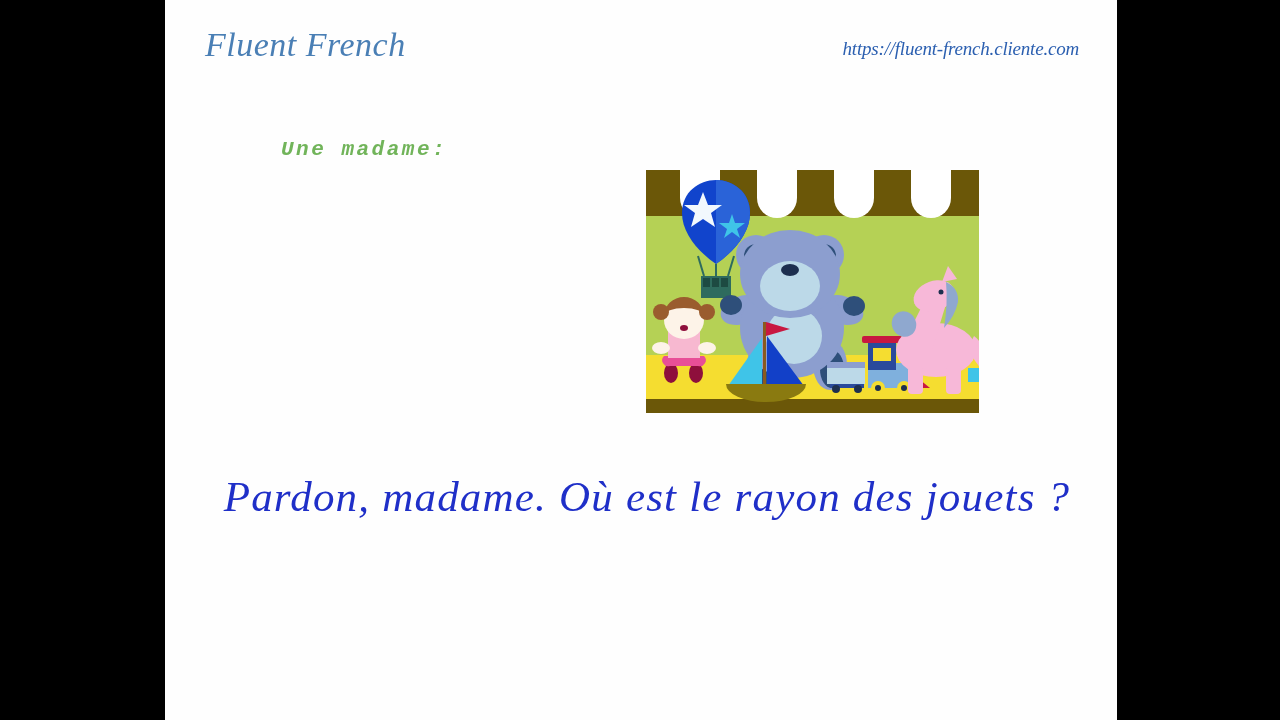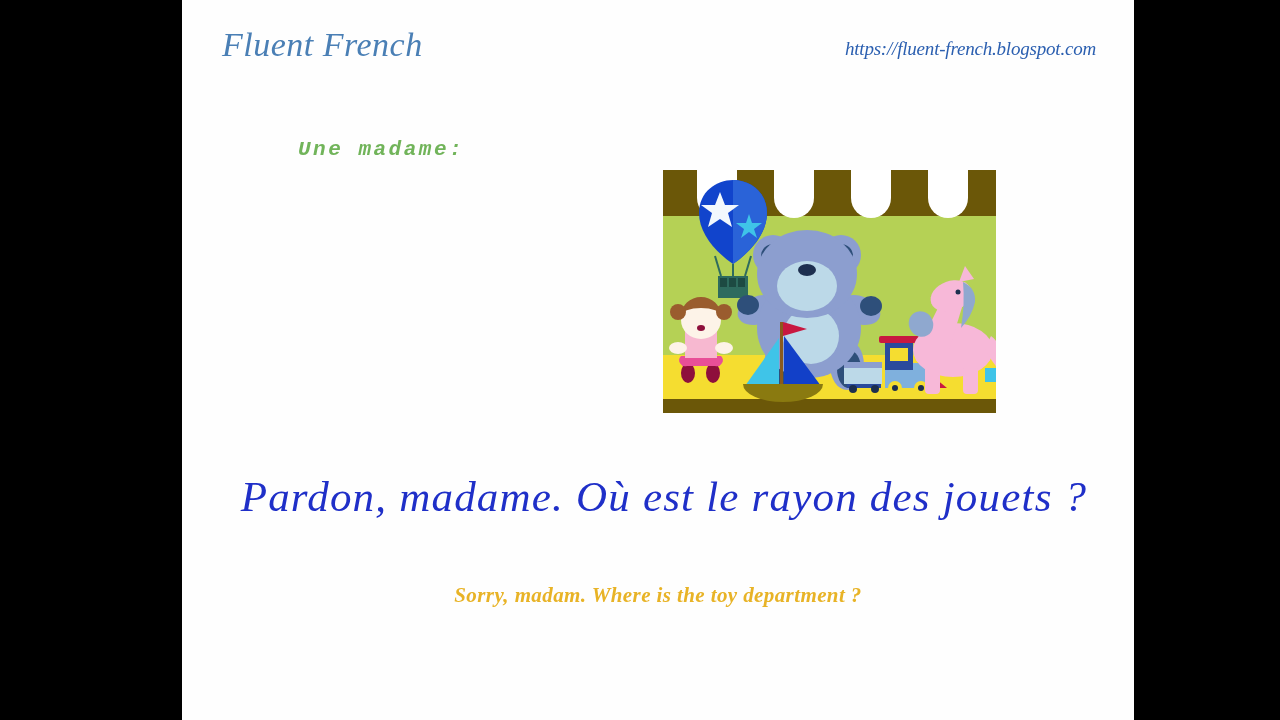--- a/index.html
+++ b/index.html
@@ -2,21 +2,21 @@
 <html><head>
 <meta charset="utf-8">
 <style>
   * { margin:0; padding:0; box-sizing:border-box; }
   html, body {
     width:1280px; height:720px;
     background:#000;
     font-family:"Liberation Sans", sans-serif;
     overflow:hidden;
   }
-  #stage { position:relative; width:1125px; height:720px; background:#fef9c3;margin-left:17px; }
+  #stage { position:relative; width:1125px; height:720px; background:#fef9c3; }
 
   
   .letterbox {
     position:absolute; top:0; height:720px; background:#000; z-index:5;
   }
   .letterbox.left  { left:0;   width:165px; }
   .letterbox.right { left:1117px; width:163px; }
 
   
   .slide {
@@ -96,21 +96,21 @@
 
 <div id="stage">
 
   <div class="letterbox left"></div>
   <div class="letterbox right"></div>
 
   <div class="slide">
 
     <div class="site-title">Fluent French</div>
 
-    <div class="site-url">https://fluent-french.blogspot.com</div>
+    <div class="site-url">https://fluent-french.cliente.com</div>
 
     <div class="speaker">Une madame:</div>
 
     <div class="illustration">
       <svg class="illus-svg" viewBox="0 0 333 243" xmlns="http://www.w3.org/2000/svg">
 
         <rect x="0" y="0" width="333" height="243" fill="#b5d155"></rect>
 
         <rect x="0" y="185" width="333" height="44" fill="#f5dd30"></rect>
 
@@ -252,16 +252,15 @@
           <circle cx="295" cy="122" r="2.5" fill="#1d2f4f"></circle>
 
           <rect x="322" y="198" width="11" height="14" fill="#3fc4e8"></rect>
         </g>
 
       </svg>
     </div>
 
     <div class="french">Pardon, madame.  Où est le rayon des jouets ?</div>
 
-    <div class="english">Sorry, madam. Where is the toy department ?</div>
 
   </div>
 </div>
 
 </body></html>

